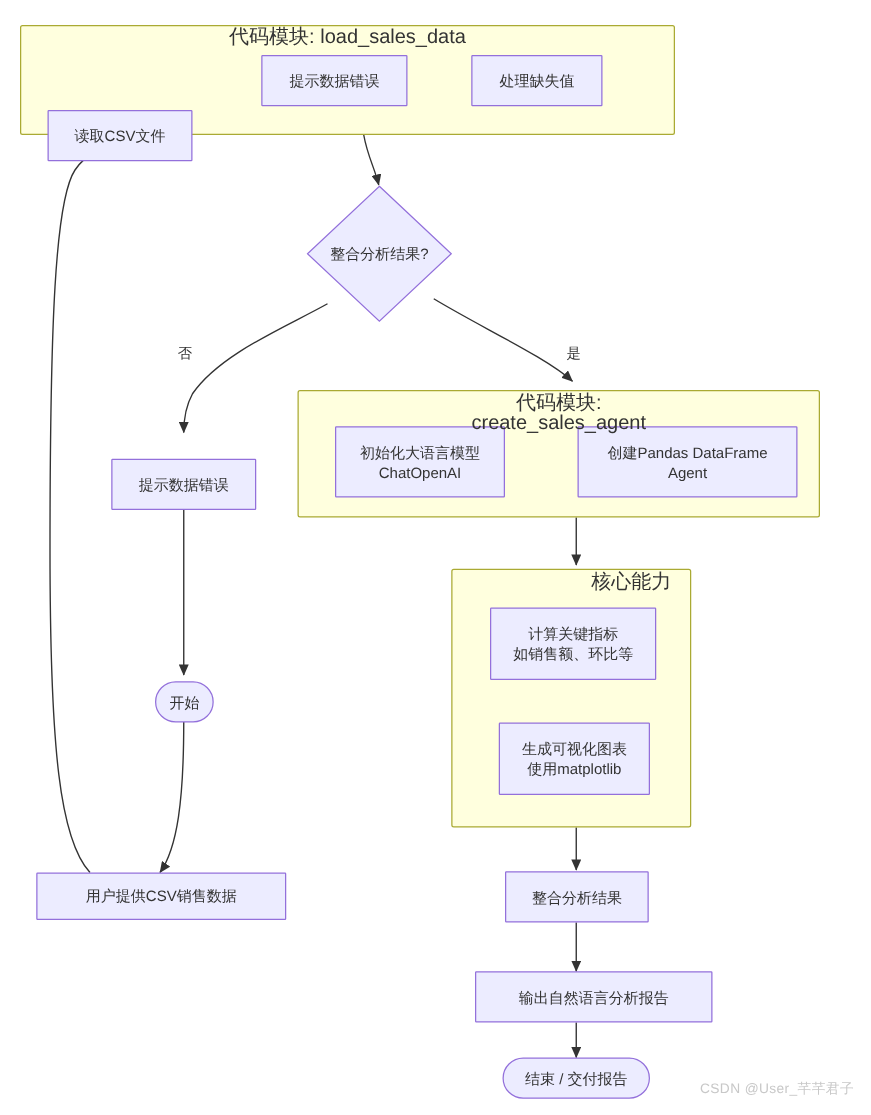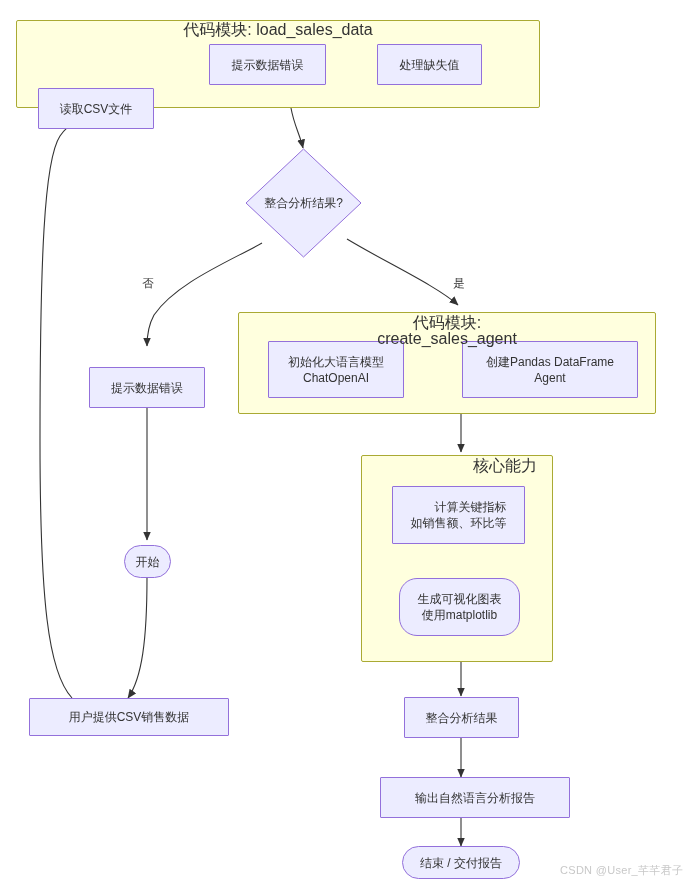--- a/index.html
+++ b/index.html
@@ -194,26 +194,26 @@
 
   <div class="node" style="left:268px; top:341px; width:136px; height:57px;">
     <span class="nlabel">初始化大语言模型
 ChatOpenAI</span>
   </div>
 
   <div class="cluster" style="left:361px; top:455px; width:192px; height:207px;">
   </div>
   <div class="cluster-label" style="left:361px; top:458px; width:192px;margin-left:48px;">核心能力</div>
 
-  <div class="node" style="left:392px; top:486px; width:133px; height:58px;text-align:right;">
+  <div class="node" style="left:392px; top:486px; width:133px; height:58px;">
     <span class="nlabel">计算关键指标
 如销售额、环比等</span>
   </div>
 
-  <div class="node" style="left:399px; top:578px; width:121px; height:58px;border-radius:18px;">
+  <div class="node" style="left:399px; top:578px; width:121px; height:58px;">
     <span class="nlabel">生成可视化图表
 使用matplotlib</span>
   </div>
 
   <div class="node stadium" style="left:124px; top:545px; width:47px; height:33px;">
     <span class="nlabel">开始</span>
   </div>
 
   <div class="node" style="left:29px; top:698px; width:200px; height:38px;">
     <span class="nlabel">用户提供CSV销售数据</span>

